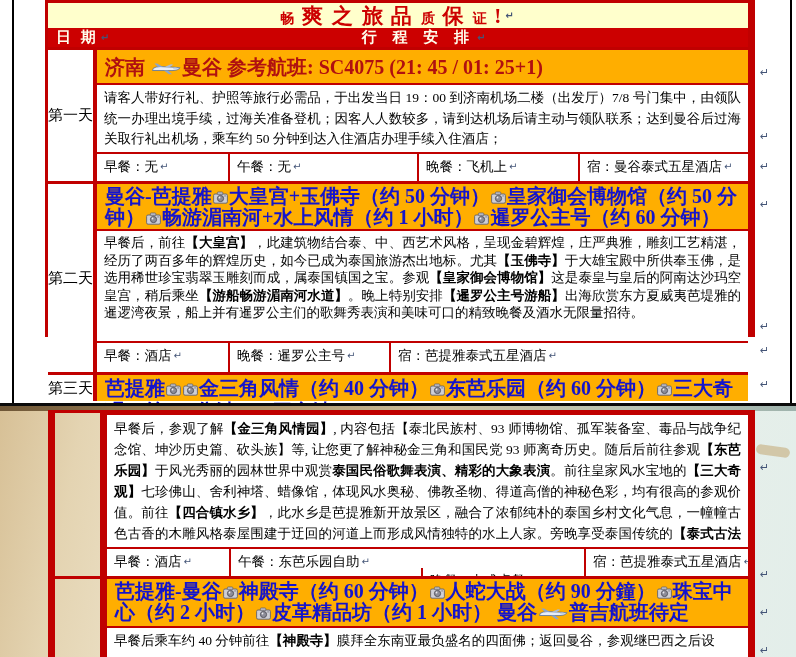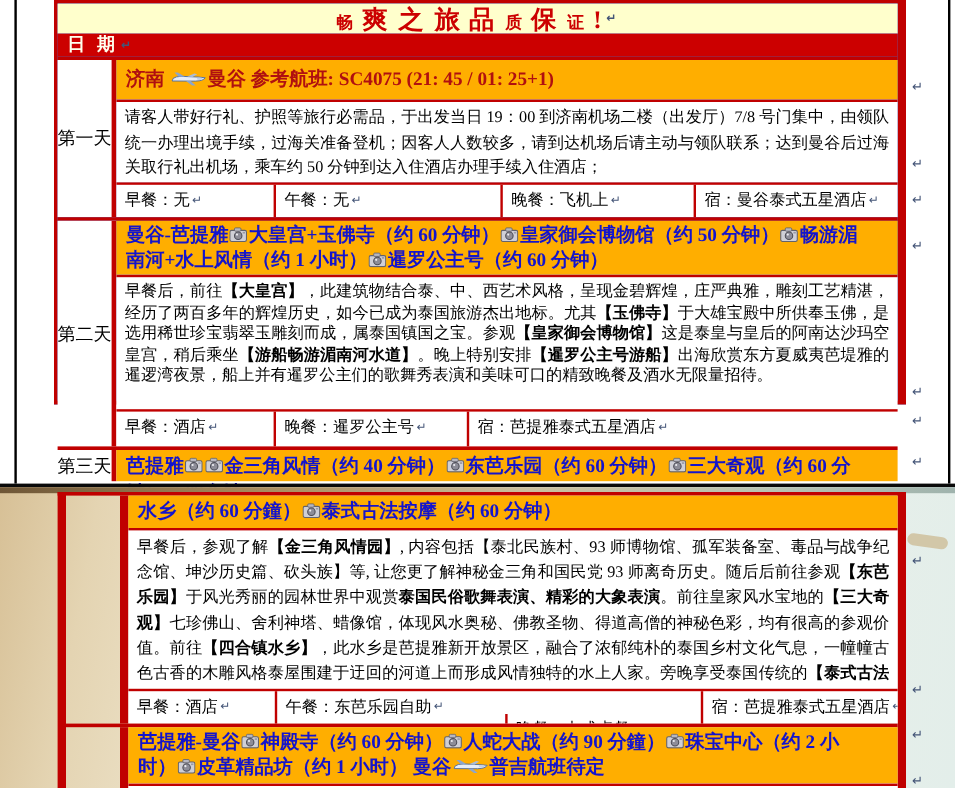--- a/index.html
+++ b/index.html
@@ -18,33 +18,33 @@
   .pagebreak{position:absolute;left:0;top:403px;width:796px;height:3px;background:#0a0a0a;}
   
   .page2{position:absolute;left:0;top:406px;width:796px;height:251px;
     background:linear-gradient(100deg,#d7c096 0%,#e4d4b2 10%,#efe6cf 26%,#f4efe2 45%,#efece2 62%,#e7efe9 80%,#e3eeea 100%);}
   .page2::before{content:"";position:absolute;left:0;top:0;width:100%;height:5px;
     background:linear-gradient(90deg,#6e5636,#a98d60 28%,#cbbf9e 55%,#b9c4b4 80%,#9fb3ad);}
   .page2::after{content:"";position:absolute;right:6px;top:40px;width:34px;height:10px;border-radius:6px;
     background:#cdbd97;opacity:.8;transform:rotate(8deg);}
   
   .tbl1{position:absolute;left:45px;top:0;width:710px;height:337px;box-sizing:border-box;
-    border:3px solid var(--red);border-right-width:7px;display:flex;flex-direction:column;background:#3b82f6;}
+    border:3px solid var(--red);border-right-width:7px;display:flex;flex-direction:column;background:#a3a3a3;}
   .band-title{height:25px;background:var(--cream);display:flex;align-items:center;justify-content:center;
     color:var(--band);font-weight:bold;letter-spacing:2px;white-space:nowrap;}
   .tb{font-size:21px;} .ts{font-size:14px;}
   .band-cols{height:32px;background:var(--band);color:#FFFFEE;font-weight:bold;display:flex;align-items:center;font-size:15px;}
   .band-cols .datecell{width:49px;padding-left:8px;letter-spacing:3px;white-space:nowrap;}
   .band-cols .schedcell{flex:1;text-align:center;letter-spacing:6px;}
   .dayrow{display:flex;border-top:3px solid var(--red);}
   .daycell{width:45px;border-right:4px solid var(--red);display:flex;align-items:center;justify-content:center;
     font-size:15px;background:#fff;}
   .p2 .daycell{background:transparent;}
   .daycontent{flex:1;display:flex;flex-direction:column;min-width:0;}
-  .obar{background:var(--orange);font-weight:bold;font-size:16px;line-height:21px;padding:2px 22px 1px 8px;color:var(--blue);}
+  .obar{background:var(--orange);font-weight:bold;font-size:20px;line-height:21px;padding:2px 6px 1px 8px;color:var(--blue);}
   .obar.red{color:var(--rtext);}
   .bodycell{background:#fff;border-top:2px solid var(--red);padding:3px 7px;font-size:13.5px;text-align:justify;overflow:hidden;}
   .mealrow{display:flex;border-top:2px solid var(--red);background:#fff;font-size:13.5px;}
   .mealrow>div{padding:4px 4px 3px 7px;box-sizing:border-box;overflow:hidden;white-space:nowrap;}
   .mealrow>div+div{border-left:2px solid var(--red);}
   .mc1{width:131px;} .mc2{width:189px;} .mc3{width:161px;} .mc4{flex:1;}
   .bd{font-weight:bold;}
   .pm{color:var(--pm);font-size:10px;font-family:"DejaVu Sans",sans-serif;vertical-align:1px;padding-left:2px;}
   .pmark{position:absolute;color:var(--pm);font-size:11px;font-family:"DejaVu Sans",sans-serif;}
   .icon{display:inline-block;vertical-align:-1px;line-height:0;margin:0 1px;}
@@ -69,20 +69,21 @@
   <div class="vline l"></div>
   <div class="vline r"></div>
 
   <div class="tbl1">
     <div class="band-title">
       <span><span class="ts">畅 </span><span class="tb">爽 之 旅</span><span class="ts">    </span><span class="tb">品 </span><span class="ts">质 </span><span class="tb">保 </span><span class="ts">证 </span><span class="tb">!</span></span>
         <span class="pm">↵</span>
     </div>
     <div class="band-cols">
       <div class="datecell"><span>日 期</span><span class="pm">↵</span></div>
+      <div class="schedcell"><span>行 程 安 排</span><span class="pm">↵</span></div>
     </div>
 
     <div class="dayrow">
       <div class="daycell">
           <span>第一天</span>
         </div>
       <div class="daycontent">
         <div class="obar red" style="height:30px;line-height:30px;"><span>济南 </span><span class="icon"><svg width="30" height="13" viewBox="0 0 30 13">
                 <path d="M1.5 8.5 L21 8.6 Q27.5 8.4 29 5.8 L23 5.2 L9 4.6 Q4.5 4.6 2.2 6.4 Z" fill="#e7edf7" stroke="#53709f" stroke-width="0.8"></path>
                 <path d="M7 5 L3.4 1.4 L6.2 1.4 L12 5 Z" fill="#8ca5cc"></path>
@@ -104,21 +105,21 @@
       <div class="daycell">
           <span>第二天</span>
         </div>
       <div class="daycontent">
         <div class="obar" style="height:42px;"><span>曼谷-芭提雅</span><span class="icon"><svg width="15" height="13" viewBox="0 0 15 13">
                 <rect x="0.6" y="3" width="13.8" height="9.2" rx="1.4" fill="#cfcfd6" stroke="#63636c" stroke-width="0.9"></rect>
                 <rect x="4.4" y="0.9" width="5.4" height="2.8" rx="0.9" fill="#b7b7c0" stroke="#63636c" stroke-width="0.7"></rect>
                 <circle cx="7.5" cy="7.5" r="3.1" fill="#8d8d98" stroke="#4e4e58" stroke-width="0.9"></circle>
                 <circle cx="6.5" cy="6.5" r="0.9" fill="#eeeef2"></circle>
                 <rect x="11.2" y="4.2" width="2" height="1.4" fill="#9a9aa4"></rect>
-              </svg></span><span>大皇宫+玉佛寺（约 60 分钟）</span><span class="icon"><svg width="15" height="13" viewBox="0 0 15 13">
+              </svg></span><span>大皇宫+玉佛寺（约 50 分钟）</span><span class="icon"><svg width="15" height="13" viewBox="0 0 15 13">
                 <rect x="0.6" y="3" width="13.8" height="9.2" rx="1.4" fill="#cfcfd6" stroke="#63636c" stroke-width="0.9"></rect>
                 <rect x="4.4" y="0.9" width="5.4" height="2.8" rx="0.9" fill="#b7b7c0" stroke="#63636c" stroke-width="0.7"></rect>
                 <circle cx="7.5" cy="7.5" r="3.1" fill="#8d8d98" stroke="#4e4e58" stroke-width="0.9"></circle>
                 <circle cx="6.5" cy="6.5" r="0.9" fill="#eeeef2"></circle>
                 <rect x="11.2" y="4.2" width="2" height="1.4" fill="#9a9aa4"></rect>
               </svg></span><span>皇家御会博物馆（约 50 分钟）</span><span class="icon"><svg width="15" height="13" viewBox="0 0 15 13">
                 <rect x="0.6" y="3" width="13.8" height="9.2" rx="1.4" fill="#cfcfd6" stroke="#63636c" stroke-width="0.9"></rect>
                 <rect x="4.4" y="0.9" width="5.4" height="2.8" rx="0.9" fill="#b7b7c0" stroke="#63636c" stroke-width="0.7"></rect>
                 <circle cx="7.5" cy="7.5" r="3.1" fill="#8d8d98" stroke="#4e4e58" stroke-width="0.9"></circle>
                 <circle cx="6.5" cy="6.5" r="0.9" fill="#eeeef2"></circle>
@@ -189,27 +190,20 @@
 </div>
 
 <div class="pagebreak"></div>
 
 <div class="page2">
   <div class="tbl2">
 
     <div class="dayrow p2">
       <div class="daycell"></div>
       <div class="daycontent">
-        <div class="obar first" style="height:24px;line-height:24px;"><span>水乡（约 60 分鐘）</span><span class="icon"><svg width="15" height="13" viewBox="0 0 15 13">
-                <rect x="0.6" y="3" width="13.8" height="9.2" rx="1.4" fill="#cfcfd6" stroke="#63636c" stroke-width="0.9"></rect>
-                <rect x="4.4" y="0.9" width="5.4" height="2.8" rx="0.9" fill="#b7b7c0" stroke="#63636c" stroke-width="0.7"></rect>
-                <circle cx="7.5" cy="7.5" r="3.1" fill="#8d8d98" stroke="#4e4e58" stroke-width="0.9"></circle>
-                <circle cx="6.5" cy="6.5" r="0.9" fill="#eeeef2"></circle>
-                <rect x="11.2" y="4.2" width="2" height="1.4" fill="#9a9aa4"></rect>
-              </svg></span><span>泰式古法按摩（约 60 分钟）</span></div>
         <div class="bodycell h-d3-body"><span>早餐后，参观了解</span><span class="bd">【金三角风情园】</span><span>, 内容包括【泰北民族村、93 师博物馆、孤军装备室、毒品与战争纪念馆、坤沙历史篇、砍头族】等, 让您更了解神秘金三角和国民党 93 师离奇历史。随后后前往参观</span><span class="bd">【东芭乐园】</span><span>于风光秀丽的园林世界中观赏</span><span class="bd">泰国民俗歌舞表演、精彩的大象表演</span><span>。前往皇家风水宝地的</span><span class="bd">【三大奇观】</span><span>七珍佛山、舍利神塔、蜡像馆，体现风水奥秘、佛教圣物、得道高僧的神秘色彩，均有很高的参观价值。前往</span><span class="bd">【四合镇水乡】</span><span>，此水乡是芭提雅新开放景区，融合了浓郁纯朴的泰国乡村文化气息，一幢幢古色古香的木雕风格泰屋围建于迂回的河道上而形成风情独特的水上人家。旁晚享受泰国传统的</span><span class="bd">【泰式古法按摩】</span></div>
         <div class="mealrow" style="height:27px;">
           <div class="mc1"><span>早餐：酒店</span><span class="pm">↵</span></div>
           <div class="mc2"><span>午餐：东芭乐园自助</span><span class="pm">↵</span></div>
           <div class="mc3"><span>晚餐：中式桌餐</span><span class="pm">↵</span></div>
           <div class="mc4"><span>宿：芭提雅泰式五星酒店</span><span class="pm">↵</span></div>
         </div>
       </div>
     </div>
 

